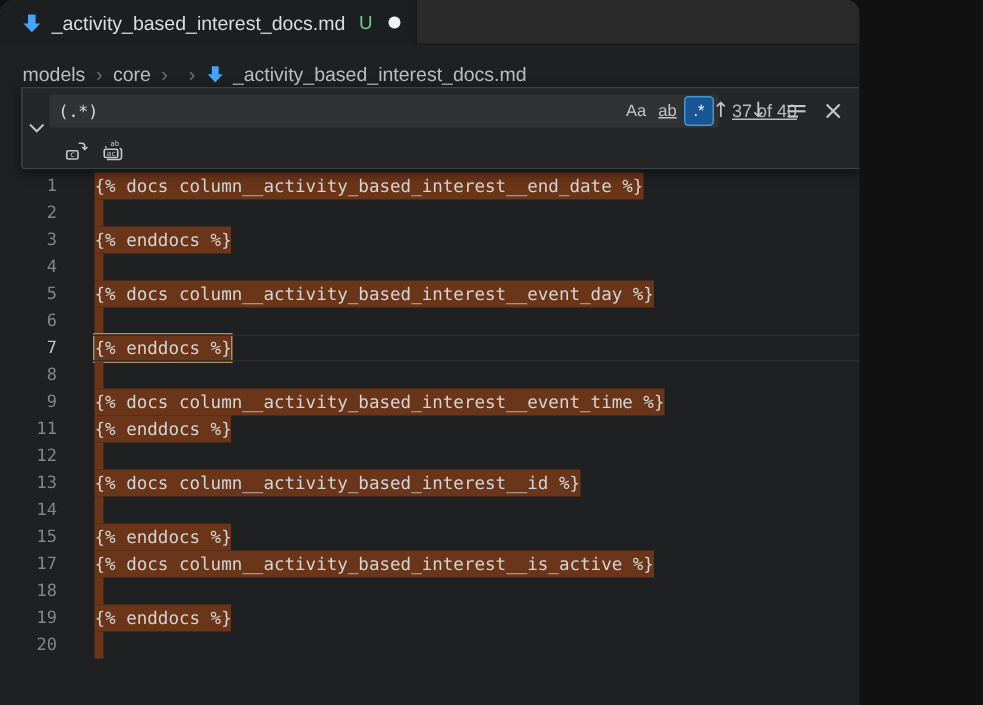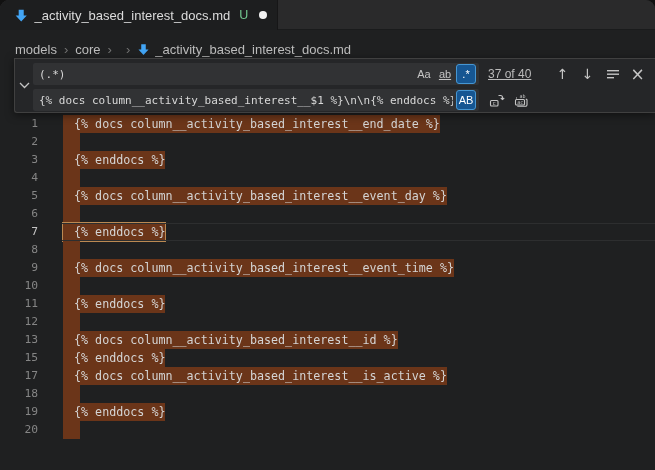--- a/index.html
+++ b/index.html
@@ -1,17 +1,17 @@
 <!DOCTYPE html>
 <html style="--editor-bg: #1f2021; --tab-bg: #1d1e1f; --tabstrip-bg: #2a2a2b; --widget-bg: #252628; --input-bg: #313234; --match-bg: #6b3519; --match-border: #bb8952; --accent-fill: #165692; --accent-border: #4696d2; --git-green: #73c991; --file-icon-blue: #42a5f5; --text: #d4d4d4; --linenum: #858585; --linenum-active: #c6c6c6;"><head>
 <meta charset="utf-8">
 <style>
   html,body{margin:0;padding:0;background:#111;}
   .window{
-    position:relative;width:655px;height:470px;overflow:hidden;
+    position:relative;width:573px;height:470px;overflow:hidden;
     background:var(--editor-bg,#1f2021);
     font-family:"Liberation Sans",sans-serif;
     border-radius:9px 9px 0 0;
   }
   
   .tabbar{position:absolute;top:0;left:0;right:0;height:30px;background:var(--tabstrip-bg,#2a2a2b);border-bottom:1px solid #1a1b1c;box-sizing:border-box;}
   .tab{position:absolute;left:0;top:0;width:278px;height:30px;background:var(--tab-bg,#1d1e1f);
     display:flex;align-items:center;padding:0 10px 0 14px;box-sizing:border-box;border-right:1px solid #161617;}
   .tab-title{font-size:13px;color:#dcdcdc;margin-left:6px;white-space:nowrap;}
   .git-badge{color:var(--git-green,#73c991);font-size:12.5px;margin-left:9px;}
@@ -23,21 +23,21 @@
   .crumb-sep{color:#737373;font-size:13px;margin:0 7px;}
   .crumb-file{display:flex;align-items:center;gap:5px;}
   
   .editor{position:absolute;top:57px;left:0;right:0;bottom:0;}
   .lines{position:absolute;top:58px;left:0;right:0;}
   .line{position:relative;height:18px;line-height:18px;white-space:pre;
     font-family:"DejaVu Sans Mono","Liberation Mono",monospace;font-size:11.7px;color:var(--text,#d4d4d4);}
   .ln{position:absolute;left:0;top:0;width:38px;text-align:right;color:var(--linenum,#858585);font-size:11.3px;}
   .line.current .ln{color:var(--linenum-active,#c6c6c6);}
   .code{position:absolute;left:63px;top:0;height:18px;}
-  .match{background:var(--match-bg,#6b3519);display:inline-block;height:18px;padding-left:11px;}
+  .match{background:var(--match-bg,#6b3519);display:inline-block;height:18px;}
   .match.strip{width:6px;}
   .match.current-match{outline:1px solid var(--match-border,#bb8952);outline-offset:0;}
   .line.current::after{content:"";position:absolute;left:62px;right:0;top:0;bottom:0;
     border-top:1px solid #2d2e2f;border-bottom:1px solid #2d2e2f;pointer-events:none;}
   
   .find-widget{position:absolute;top:1px;left:14px;right:0;height:55px;background:var(--widget-bg,#252628);
     border:1px solid #404040;border-right:none;box-sizing:border-box;display:flex;
     box-shadow:0 2px 8px rgba(0,0,0,.5);border-radius:0 0 0 3px;}
   .toggle-col{width:18px;display:flex;align-items:center;justify-content:center;cursor:pointer;color:#c5c5c5;}
   .fw-main{flex:1;position:relative;}
@@ -93,24 +93,24 @@
     <div class="lines">
         <div class="line"><span class="ln">1</span><span class="code"><span class="match">{% docs column__activity_based_interest__end_date %}</span></span></div>
         <div class="line"><span class="ln">2</span><span class="code"><span class="match strip"></span></span></div>
         <div class="line"><span class="ln">3</span><span class="code"><span class="match">{% enddocs %}</span></span></div>
         <div class="line"><span class="ln">4</span><span class="code"><span class="match strip"></span></span></div>
         <div class="line"><span class="ln">5</span><span class="code"><span class="match">{% docs column__activity_based_interest__event_day %}</span></span></div>
         <div class="line"><span class="ln">6</span><span class="code"><span class="match strip"></span></span></div>
         <div class="line current"><span class="ln">7</span><span class="code"><span class="match current-match">{% enddocs %}</span></span></div>
         <div class="line"><span class="ln">8</span><span class="code"><span class="match strip"></span></span></div>
         <div class="line"><span class="ln">9</span><span class="code"><span class="match">{% docs column__activity_based_interest__event_time %}</span></span></div>
-        <div class="line"><span class="ln">10</span><span class="code"><span class="match strip"></span></span></div>
         <div class="line"><span class="ln">11</span><span class="code"><span class="match">{% enddocs %}</span></span></div>
         <div class="line"><span class="ln">12</span><span class="code"><span class="match strip"></span></span></div>
         <div class="line"><span class="ln">13</span><span class="code"><span class="match">{% docs column__activity_based_interest__id %}</span></span></div>
+        <div class="line"><span class="ln">14</span><span class="code"><span class="match strip"></span></span></div>
         <div class="line"><span class="ln">15</span><span class="code"><span class="match">{% enddocs %}</span></span></div>
         <div class="line"><span class="ln">17</span><span class="code"><span class="match">{% docs column__activity_based_interest__is_active %}</span></span></div>
         <div class="line"><span class="ln">18</span><span class="code"><span class="match strip"></span></span></div>
         <div class="line"><span class="ln">19</span><span class="code"><span class="match">{% enddocs %}</span></span></div>
         <div class="line"><span class="ln">20</span><span class="code"><span class="match strip"></span></span></div>
       </div>
 
     <div class="find-widget">
       <div class="toggle-col">
         <svg width="11" height="7" viewBox="0 0 11 7">
@@ -138,24 +138,20 @@
             <svg width="14" height="12" viewBox="0 0 14 12">
               <rect x="1" y="2" width="12" height="1.4" fill="#c5c5c5"></rect>
               <rect x="1" y="5.5" width="12" height="1.4" fill="#c5c5c5"></rect>
               <rect x="1" y="9" width="7" height="1.4" fill="#c5c5c5"></rect>
             </svg>
           </span>
           <span class="icon-btn close">×</span>
         </div>
 
         <div class="fw-row replace-row">
-          <div class="inputwrap">
-            <input type="text" readonly="" value="{% docs column__activity_based_interest__$1 %}\n\n{% enddocs %}" style="">
-            <span class="toggle active">AB</span>
-          </div>
           <div class="replace-actions">
             <span class="icon-btn">
               <svg width="16" height="16" viewBox="0 0 16 16">
                 <path d="M9.5 3.5h2a2 2 0 0 1 2 2v1.5" fill="none" stroke="#c5c5c5" stroke-width="1.1"></path>
                 <path d="M11.8 6l1.7 1.6L15.2 6" fill="none" stroke="#c5c5c5" stroke-width="1.1"></path>
                 <rect x="1.5" y="8.5" width="7.5" height="5.5" rx="1" fill="none" stroke="#c5c5c5" stroke-width="1.1"></rect>
                 <text x="3.6" y="12.9" font-size="5.5" fill="#c5c5c5" font-family="DejaVu Sans Mono, monospace">c</text>
               </svg>
             </span>
             <span class="icon-btn">

